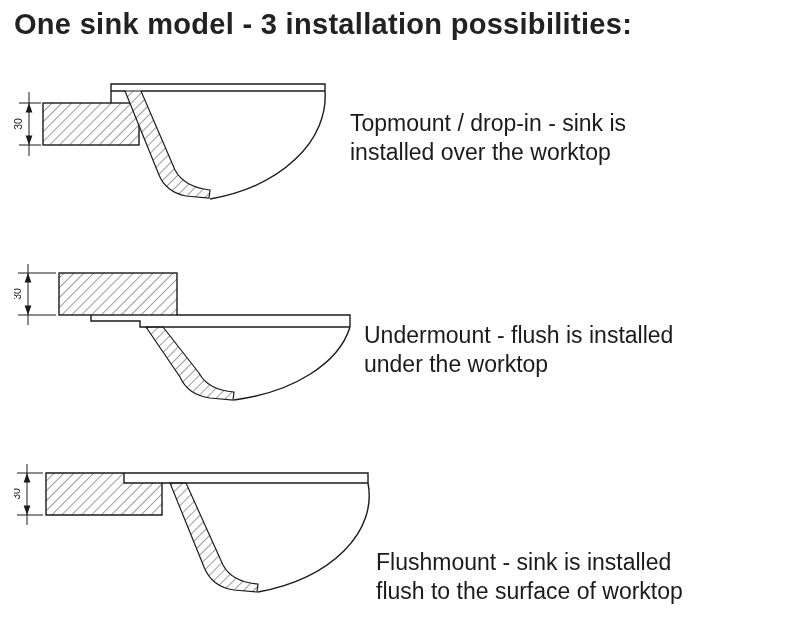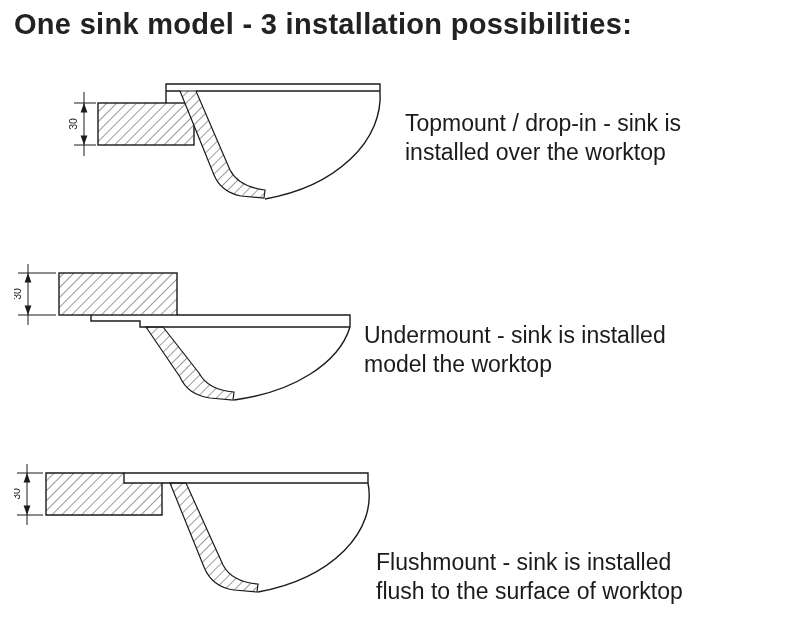--- a/index.html
+++ b/index.html
@@ -8,21 +8,21 @@
     width:800px; height:621px; overflow:hidden;
     font-family:"Liberation Sans", sans-serif;
     color:#1b1b1b;
   }
   .page { padding:8px 10px 0 14px; }
   .page-title {
     font-size:29px; font-weight:600; letter-spacing:0.3px;
     color:#222222; line-height:1.15;
   }
   .row { display:flex; align-items:flex-start; }
-  .row-1 { margin-top:30px;justify-content:center; }
+  .row-1 { margin-top:30px; }
   .row-2 { margin-top:52px; }
   .row-3 { margin-top:48px;align-items:flex-end; }
   .diagram { flex:0 0 auto; display:block; }
   .label {
     font-size:23px; line-height:1.25; font-weight:400; color:#1b1b1b;
   }
   .row-1 .label { margin:38px 0 0 16px; width:330px; }
   .row-2 .label { margin:58px 0 0 10px; width:360px; }
   .row-3 .label { margin:20px 0 0 4px;  width:340px; }
   svg text { font-family:"Liberation Sans", sans-serif; }
@@ -82,21 +82,21 @@
 
       <g stroke="#1b1b1b" stroke-width="1">
         <line x1="4" y1="10" x2="42" y2="10"></line>
         <line x1="4" y1="52" x2="42" y2="52"></line>
         <line x1="14" y1="1" x2="14" y2="62"></line>
         <polygon points="14,10 10.6,19.5 17.4,19.5" fill="#1b1b1b" stroke="none"></polygon>
         <polygon points="14,52 10.6,42.5 17.4,42.5" fill="#1b1b1b" stroke="none"></polygon>
         <text x="7" y="31" transform="rotate(-90 7 31)" text-anchor="middle" font-size="10.5" fill="#1b1b1b" stroke="none">30</text>
       </g>
     </svg>
-    <p class="label">Undermount - sink is installed model the worktop</p>
+    <p class="label">Undermount - flush is installed under the worktop</p>
   </div>
 
   <div class="row row-3">
     <svg class="diagram" width="358" height="142" viewBox="0 0 358 142">
       <defs>
         <pattern id="h3" width="7" height="7" patternUnits="userSpaceOnUse" patternTransform="rotate(45)">
           <rect width="7" height="7" fill="#ffffff"></rect>
           <line x1="0" y1="0" x2="0" y2="7" stroke="#4a4a4a" stroke-width="1.1"></line>
         </pattern>
       </defs>

